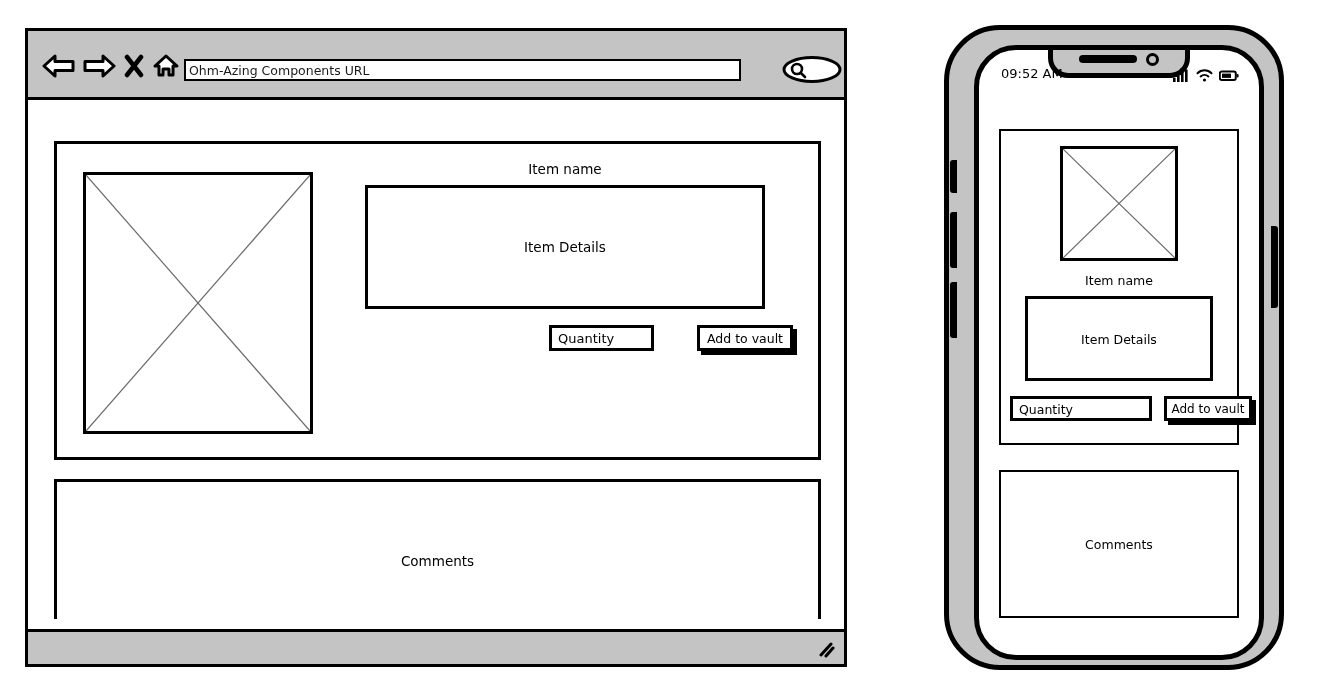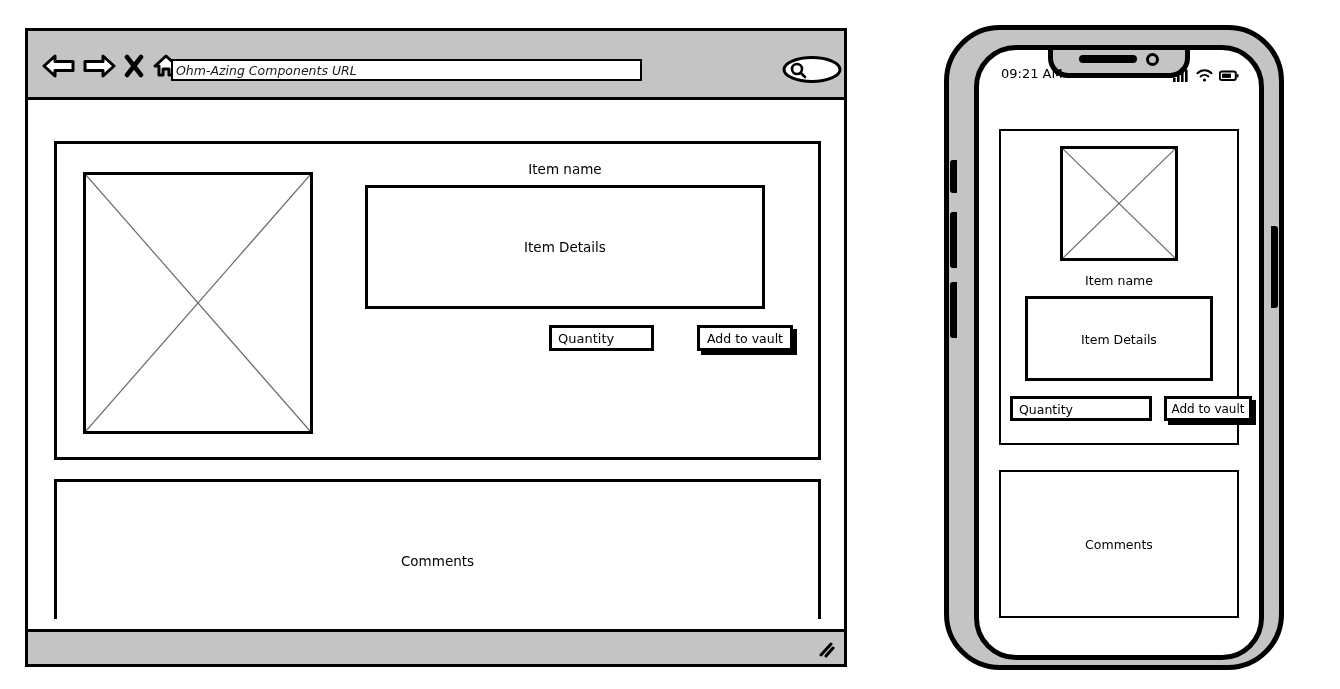--- a/index.html
+++ b/index.html
@@ -54,25 +54,24 @@
     position: absolute;
     left: 14px;
     top: 22px;
     display: flex;
     align-items: center;
     gap: 8px;
   }
   .nav-icon { display: block; }
   #url-bar {
     position: absolute;
-    left: 143px;
+    left: 156px;
     top: 28px;
-    width: 471px;
+    width: 557px;
     height: 22px;
-    font-style: italic;
   }
   #url-bar .field-box {
     position: absolute;
     left: 0; top: 0;
     width: 100%;
     height: 100%;
     background: #fff;
     border: 2px solid #000;
     box-sizing: border-box;
   }
@@ -551,21 +550,21 @@
       <div id="phone-power-button" class="phone-btn-right"></div>
 
       <div id="phone-screen">
 
         <div id="phone-notch">
           <div id="phone-speaker"></div>
           <div id="phone-camera"></div>
         </div>
 
         <div id="phone-status-bar">
-          <span id="phone-time">09:21 AM</span>
+          <span id="phone-time">09:52 AM</span>
           <span id="phone-status-icons">
             <span>
               <svg width="17" height="14" viewBox="0 0 17 14">
                 <rect x="0" y="10" width="2.6" height="4" fill="#000"></rect>
                 <rect x="4" y="7.5" width="2.6" height="6.5" fill="#000"></rect>
                 <rect x="8" y="4.5" width="2.6" height="9.5" fill="#000"></rect>
                 <rect x="12" y="1.5" width="2.6" height="12.5" fill="#000"></rect>
               </svg>
             </span>
             <span>

